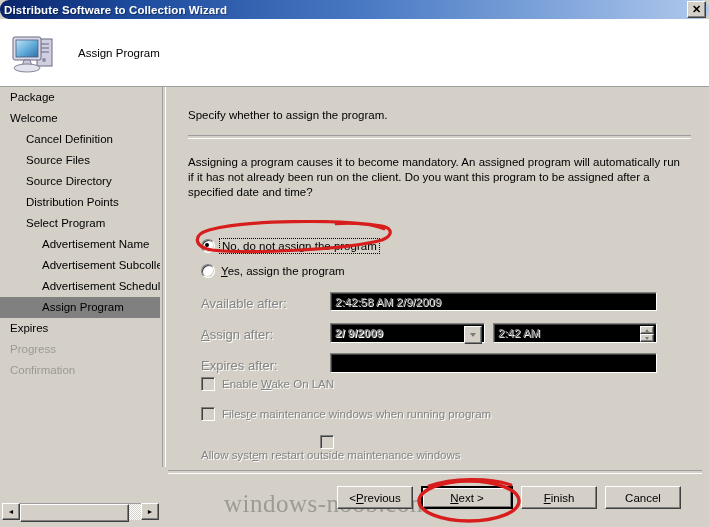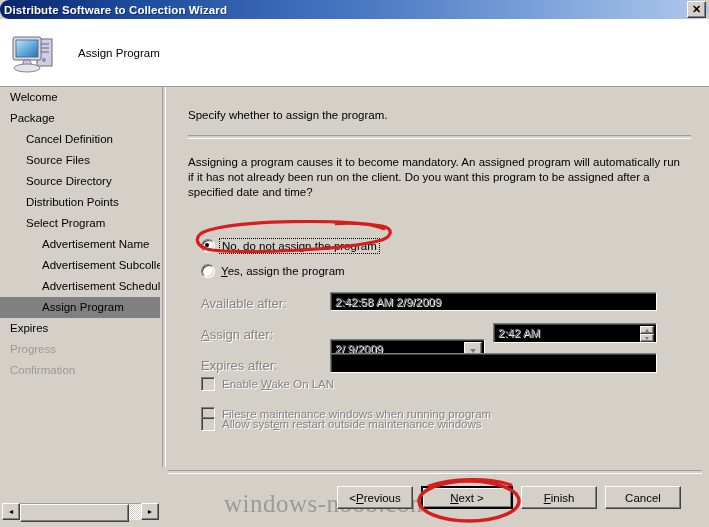--- a/index.html
+++ b/index.html
@@ -250,22 +250,22 @@
         </defs>
 
         <path d="M14 31 l-2 6 h10 l-2 -6 z" fill="#c8c8dc" stroke="#6a6a80" stroke-width="0.8"></path>
         <ellipse cx="17" cy="39" rx="13" ry="4" fill="#e3e3ee" stroke="#6a6a80" stroke-width="0.8"></ellipse>
       </svg>
     </div>
     <div class="hdr-title">Assign Program</div>
   </div>
 
   <div class="sidebar">
+    <div class="nav-item lvl1">Package</div>
     <div class="nav-item lvl1">Welcome</div>
-    <div class="nav-item lvl1">Package</div>
     <div class="nav-item lvl2">Cancel Definition</div>
     <div class="nav-item lvl2">Source Files</div>
     <div class="nav-item lvl2">Source Directory</div>
     <div class="nav-item lvl2">Distribution Points</div>
     <div class="nav-item lvl2">Select Program</div>
     <div class="nav-item lvl3">Advertisement Name</div>
     <div class="nav-item lvl3">Advertisement Subcollec</div>
     <div class="nav-item lvl3">Advertisement Schedule</div>
     <div class="nav-item lvl3 current">Assign Program</div>
     <div class="nav-item lvl1">Expires</div>
@@ -298,21 +298,21 @@
       <div class="radio"></div>
       <div class="radio-lbl"><span class="uk">Y</span><span>es, assign the program</span></div>
     </div>
 
     <div class="field-lbl" style="left:33px;top:209px;">Available after:</div>
     <div class="sunken" style="left:162px;top:205px;width:327px;height:19px;">
       <span>2:42:58 AM 2/9/2009</span>
     </div>
 
     <div class="field-lbl" style="left:33px;top:240px;"><span class="uk">A</span><span>ssign after:</span></div>
-    <div class="sunken" style="left:162px;top:252px;width:155px;height:20px;">
+    <div class="sunken" style="left:162px;top:236px;width:155px;height:20px;font-weight:bold;">
       <span>2/  9/2009</span>
       <div class="combo-arrow">
           <i></i>
         </div>
     </div>
     <div class="sunken" style="left:325px;top:236px;width:164px;height:20px;">
       <span>2:42 AM</span>
       <div class="spin">
         <div class="up">
             <i></i>
@@ -331,21 +331,21 @@
     <div class="cb-row" style="top:290px;">
       <div class="cbox"></div>
       <div class="cb-lbl"><span>Enable </span><span class="uk">W</span><span>ake On LAN</span></div>
     </div>
 
     <div class="cb-row" style="top:320px;">
       <div class="cbox"></div>
       <div class="cb-lbl"><span>Files</span><span class="uk">r</span><span>e maintenance windows when running program</span></div>
     </div>
 
-    <div class="cb-row" style="top:330px;">
+    <div class="cb-row" style="top:348px;flex-direction:column;">
       <div class="cbox"></div>
       <div class="cb-lbl"><span>Allow syst</span><span class="uk">e</span><span>m restart outside maintenance windows</span></div>
     </div>
 
   </div>
 
   <div class="footer-sep"></div>
 
   <div class="watermark">windows-noob.com</div>
 

